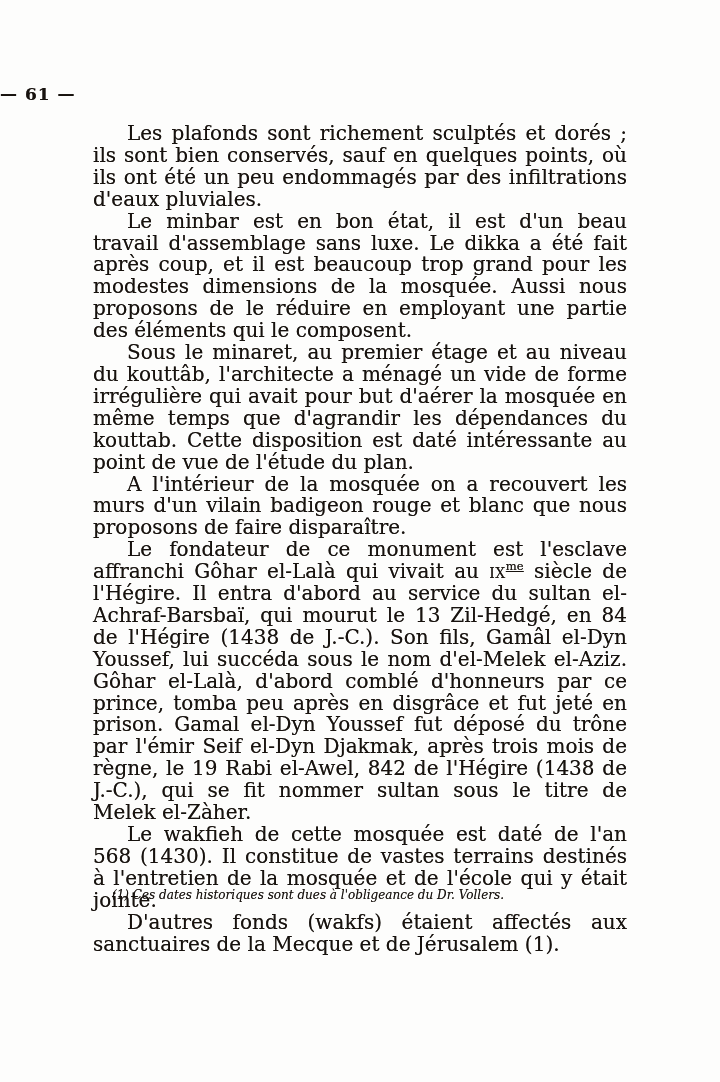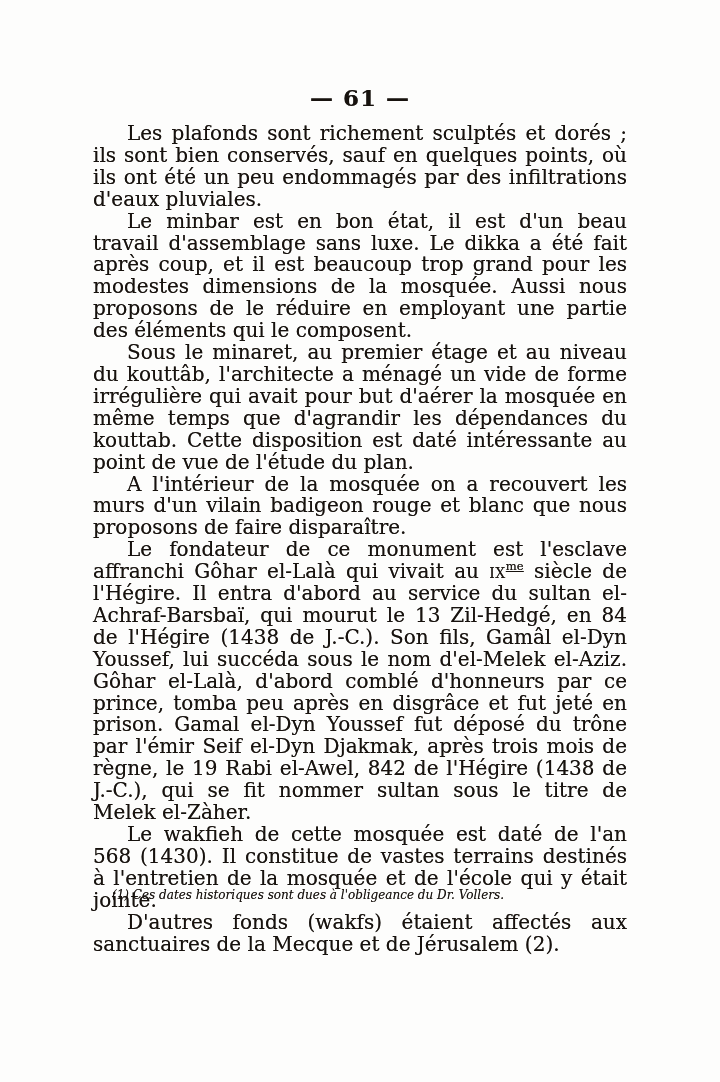--- a/index.html
+++ b/index.html
@@ -14,22 +14,21 @@
     background: #fdfdfc;
     color: #17120e;
     font-family: "DejaVu Serif", "Liberation Serif", serif;
     overflow: hidden;
   }
   .pagenum {
     position: absolute;
     top: 84px;
     left: 0;
     right: 0;
-    text-align: center;
-    font-size: 23px;
+    font-size: 17px;
     font-weight: bold;
     letter-spacing: 1px;
     text-shadow: 0 0 0.5px rgba(23,18,14,0.6);
   }
   .textblock {
     position: absolute;
     top: 123px;
     left: 93px;
     width: 534px;
     font-size: 20px;
@@ -72,18 +71,18 @@
 
   <div class="pagenum">— 61 —</div>
 
   <div class="textblock">
     <p class="para">Les plafonds sont richement sculptés et dorés ; ils sont bien conservés, sauf en quelques points, où ils ont été un peu endommagés par des infiltrations d'eaux pluviales.</p>
     <p class="para">Le minbar est en bon état, il est d'un beau travail d'assemblage sans luxe. Le dikka a été fait après coup, et il est beaucoup trop grand pour les modestes dimensions de la mosquée. Aussi nous proposons de le réduire en employant une partie des éléments qui le composent.</p>
     <p class="para">Sous le minaret, au premier étage et au niveau du kouttâb, l'architecte a ménagé un vide de forme irrégulière qui avait pour but d'aérer la mosquée en même temps que d'agrandir les dépendances du kouttab. Cette disposition est daté intéressante au point de vue de l'étude du plan.</p>
     <p class="para">A l'intérieur de la mosquée on a recouvert les murs d'un vilain badigeon rouge et blanc que nous proposons de faire disparaître.</p>
     <p class="para"><span>Le fondateur de ce monument est l'esclave affranchi Gôhar el-Lalà qui vivait au </span><span class="sc">ix</span><sup class="sup">me</sup><span> siècle de l'Hégire. Il entra d'abord au service du sultan el-Achraf-Barsbaï, qui mourut le 13 Zil-Hedgé, en 84 de l'Hégire (1438 de J.-C.). Son fils, Gamâl el-Dyn Youssef, lui succéda sous le nom d'el-Melek el-Aziz. Gôhar el-Lalà, d'abord comblé d'honneurs par ce prince, tomba peu après en disgrâce et fut jeté en prison. Gamal el-Dyn Youssef fut déposé du trône par l'émir Seif el-Dyn Djakmak, après trois mois de règne, le 19 Rabi el-Awel, 842 de l'Hégire (1438 de J.-C.), qui se fit nommer sultan sous le titre de Melek el-Zàher.</span></p>
     <p class="para">Le wakfieh de cette mosquée est daté de l'an 568 (1430). Il constitue de vastes terrains destinés à l'entretien de la mosquée et de l'école qui y était jointe.</p>
-    <p class="para">D'autres fonds (wakfs) étaient affectés aux sanctuaires de la Mecque et de Jérusalem (2).</p>
+    <p class="para">D'autres fonds (wakfs) étaient affectés aux sanctuaires de la Mecque et de Jérusalem (1).</p>
   </div>
 
   <div class="footnote">(1) Ces dates historiques sont dues à l'obligeance du Dr. Vollers.</div>
 
 </div>
 
 </body></html>

